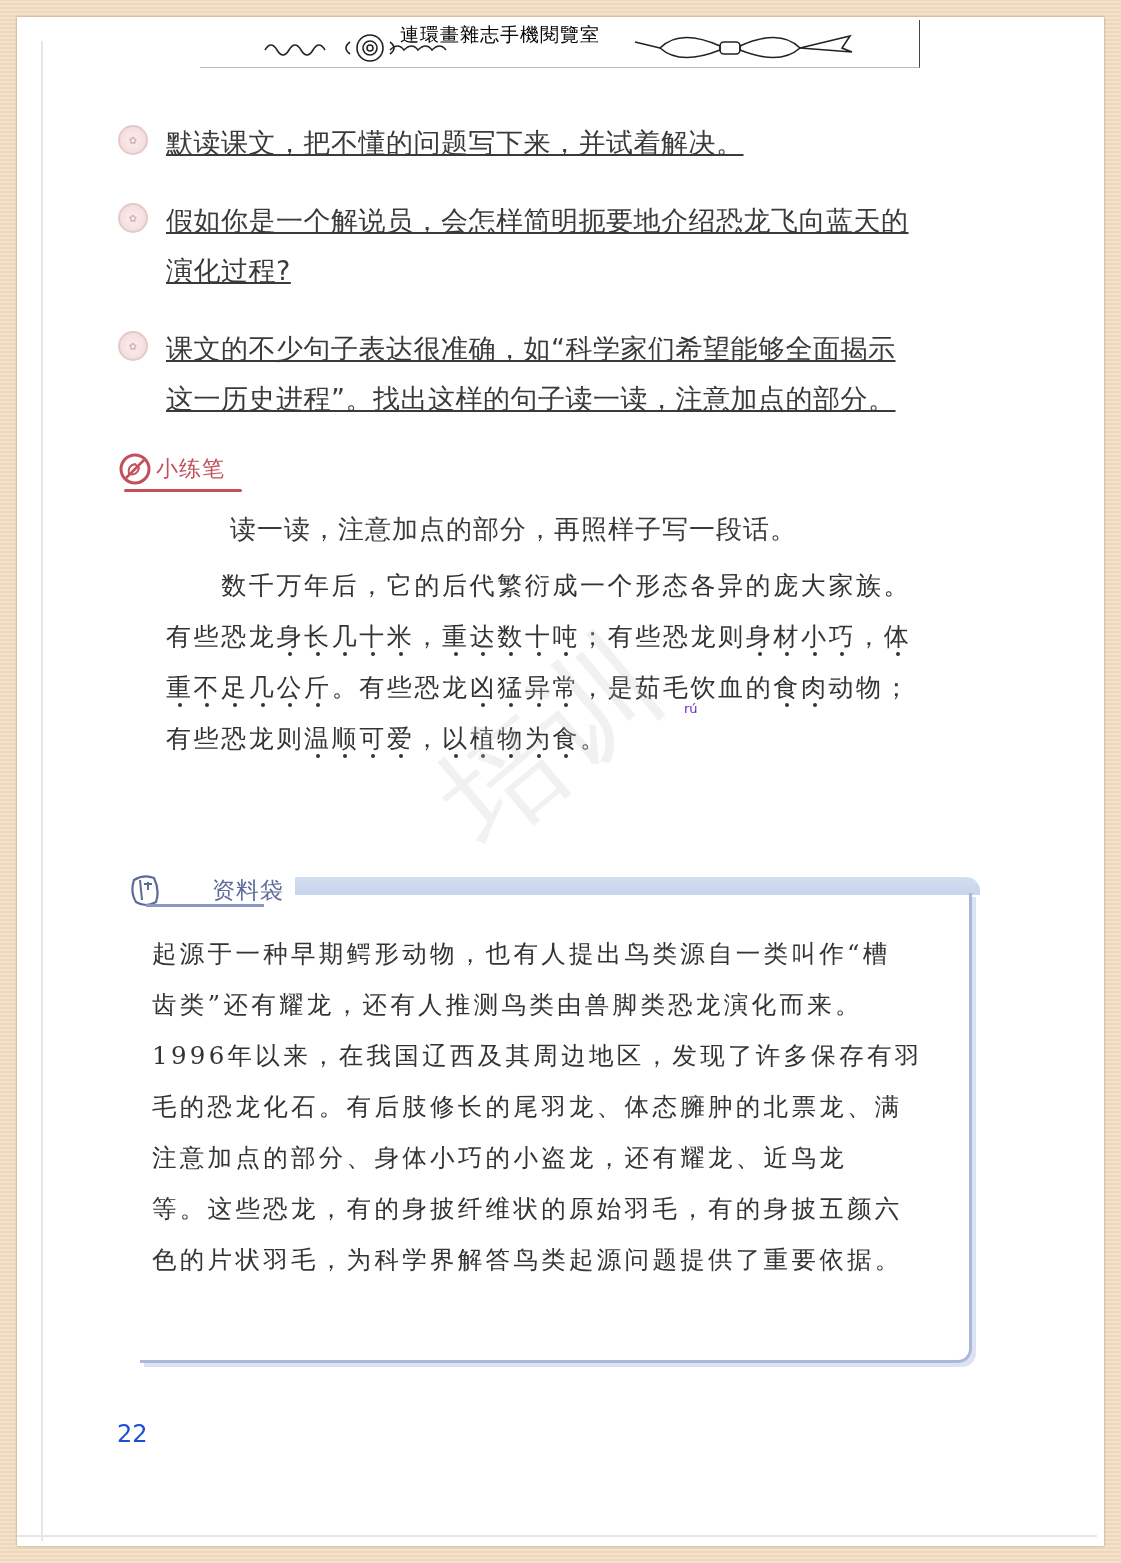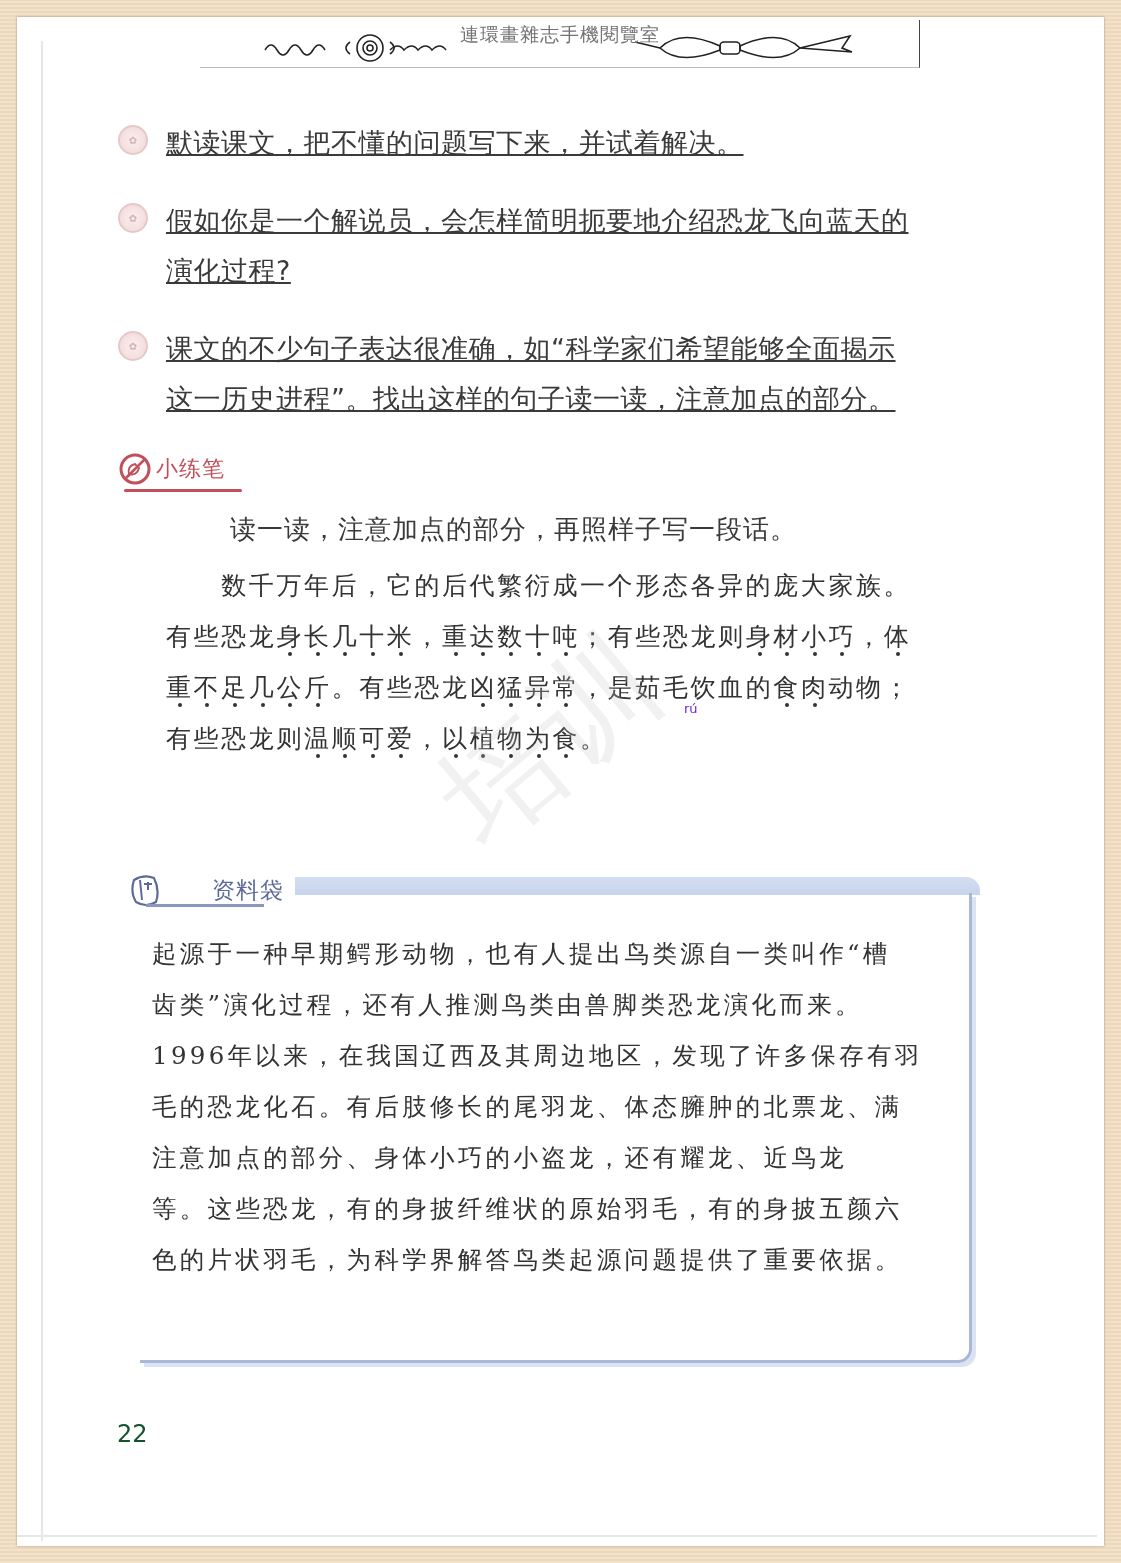--- a/index.html
+++ b/index.html
@@ -29,22 +29,22 @@
     .banner {
       position: absolute; left: 200px; top: 20px; width: 720px; height: 48px;
       border-bottom: 1px solid #bbbbbb;
       border-right: 1px solid #444;
     }
     .banner-deco {
       position: absolute; left: 60px; top: 12px;
     }
     .banner-title {
       position: absolute; left: 200px; top: 4px; width: 320px;
-      text-align: center;
-      color: #737373;
+      text-align: left;
+      color: #000000;
       font-family: "DejaVu Sans", sans-serif;
       font-size: 19px; line-height: 20px;
       letter-spacing: 1px;
     }
     .q-item {
       position: absolute; left: 118px; width: 860px;
       display: flex; align-items: flex-start;
     }
     .q-bullet {
       width: 30px; height: 30px; margin-top: 7px; margin-right: 18px;
@@ -128,21 +128,21 @@
     }
     .info-line { white-space: nowrap; letter-spacing: 3.3px; }
     .watermark {
       position: absolute; left: 430px; top: 660px;
       font-size: 120px; color: rgba(200,200,200,0.25);
       transform: rotate(-40deg);
       pointer-events: none;
     }
     .page-number {
       position: absolute; left: 117px; top: 1420px;
-      font-size: 24px; color: #14532d;
+      font-size: 24px; color: #1d4ed8;
     }
   </style>
 </head>
 <body>
 
 <div class="frame">
   <div class="inner-line-left"></div>
   <div class="inner-line-bottom"></div>
 </div>
 
@@ -214,21 +214,21 @@
   <svg class="bag-icon" viewBox="0 0 38 36">
     <path d="M6 8 q-4 12 2 22 q10 6 20 0 q4 -12 -2 -24 q-10 -4 -20 2 z" fill="none" stroke="#5c6b98" stroke-width="2.2"></path>
     <path d="M12 8 l2 20 M16 12 h8 M20 10 v8" stroke="#5c6b98" stroke-width="2" fill="none"></path>
   </svg>
   <span class="info-label">资料袋</span>
 </div>
 <div class="info-underline"></div>
 
 <div class="info-text">
   <div class="info-line">起源于一种早期鳄形动物，也有人提出鸟类源自一类叫作“槽</div>
-  <div class="info-line">齿类”演化过程，还有人推测鸟类由兽脚类恐龙演化而来。</div>
+  <div class="info-line">齿类”还有耀龙，还有人推测鸟类由兽脚类恐龙演化而来。</div>
   <div class="info-line">1996年以来，在我国辽西及其周边地区，发现了许多保存有羽</div>
   <div class="info-line">毛的恐龙化石。有后肢修长的尾羽龙、体态臃肿的北票龙、满</div>
   <div class="info-line">注意加点的部分、身体小巧的小盗龙，还有耀龙、近鸟龙</div>
   <div class="info-line">等。这些恐龙，有的身披纤维状的原始羽毛，有的身披五颜六</div>
   <div class="info-line">色的片状羽毛，为科学界解答鸟类起源问题提供了重要依据。</div>
 </div>
 
 <div class="page-number">22</div>
 
 </body></html>

